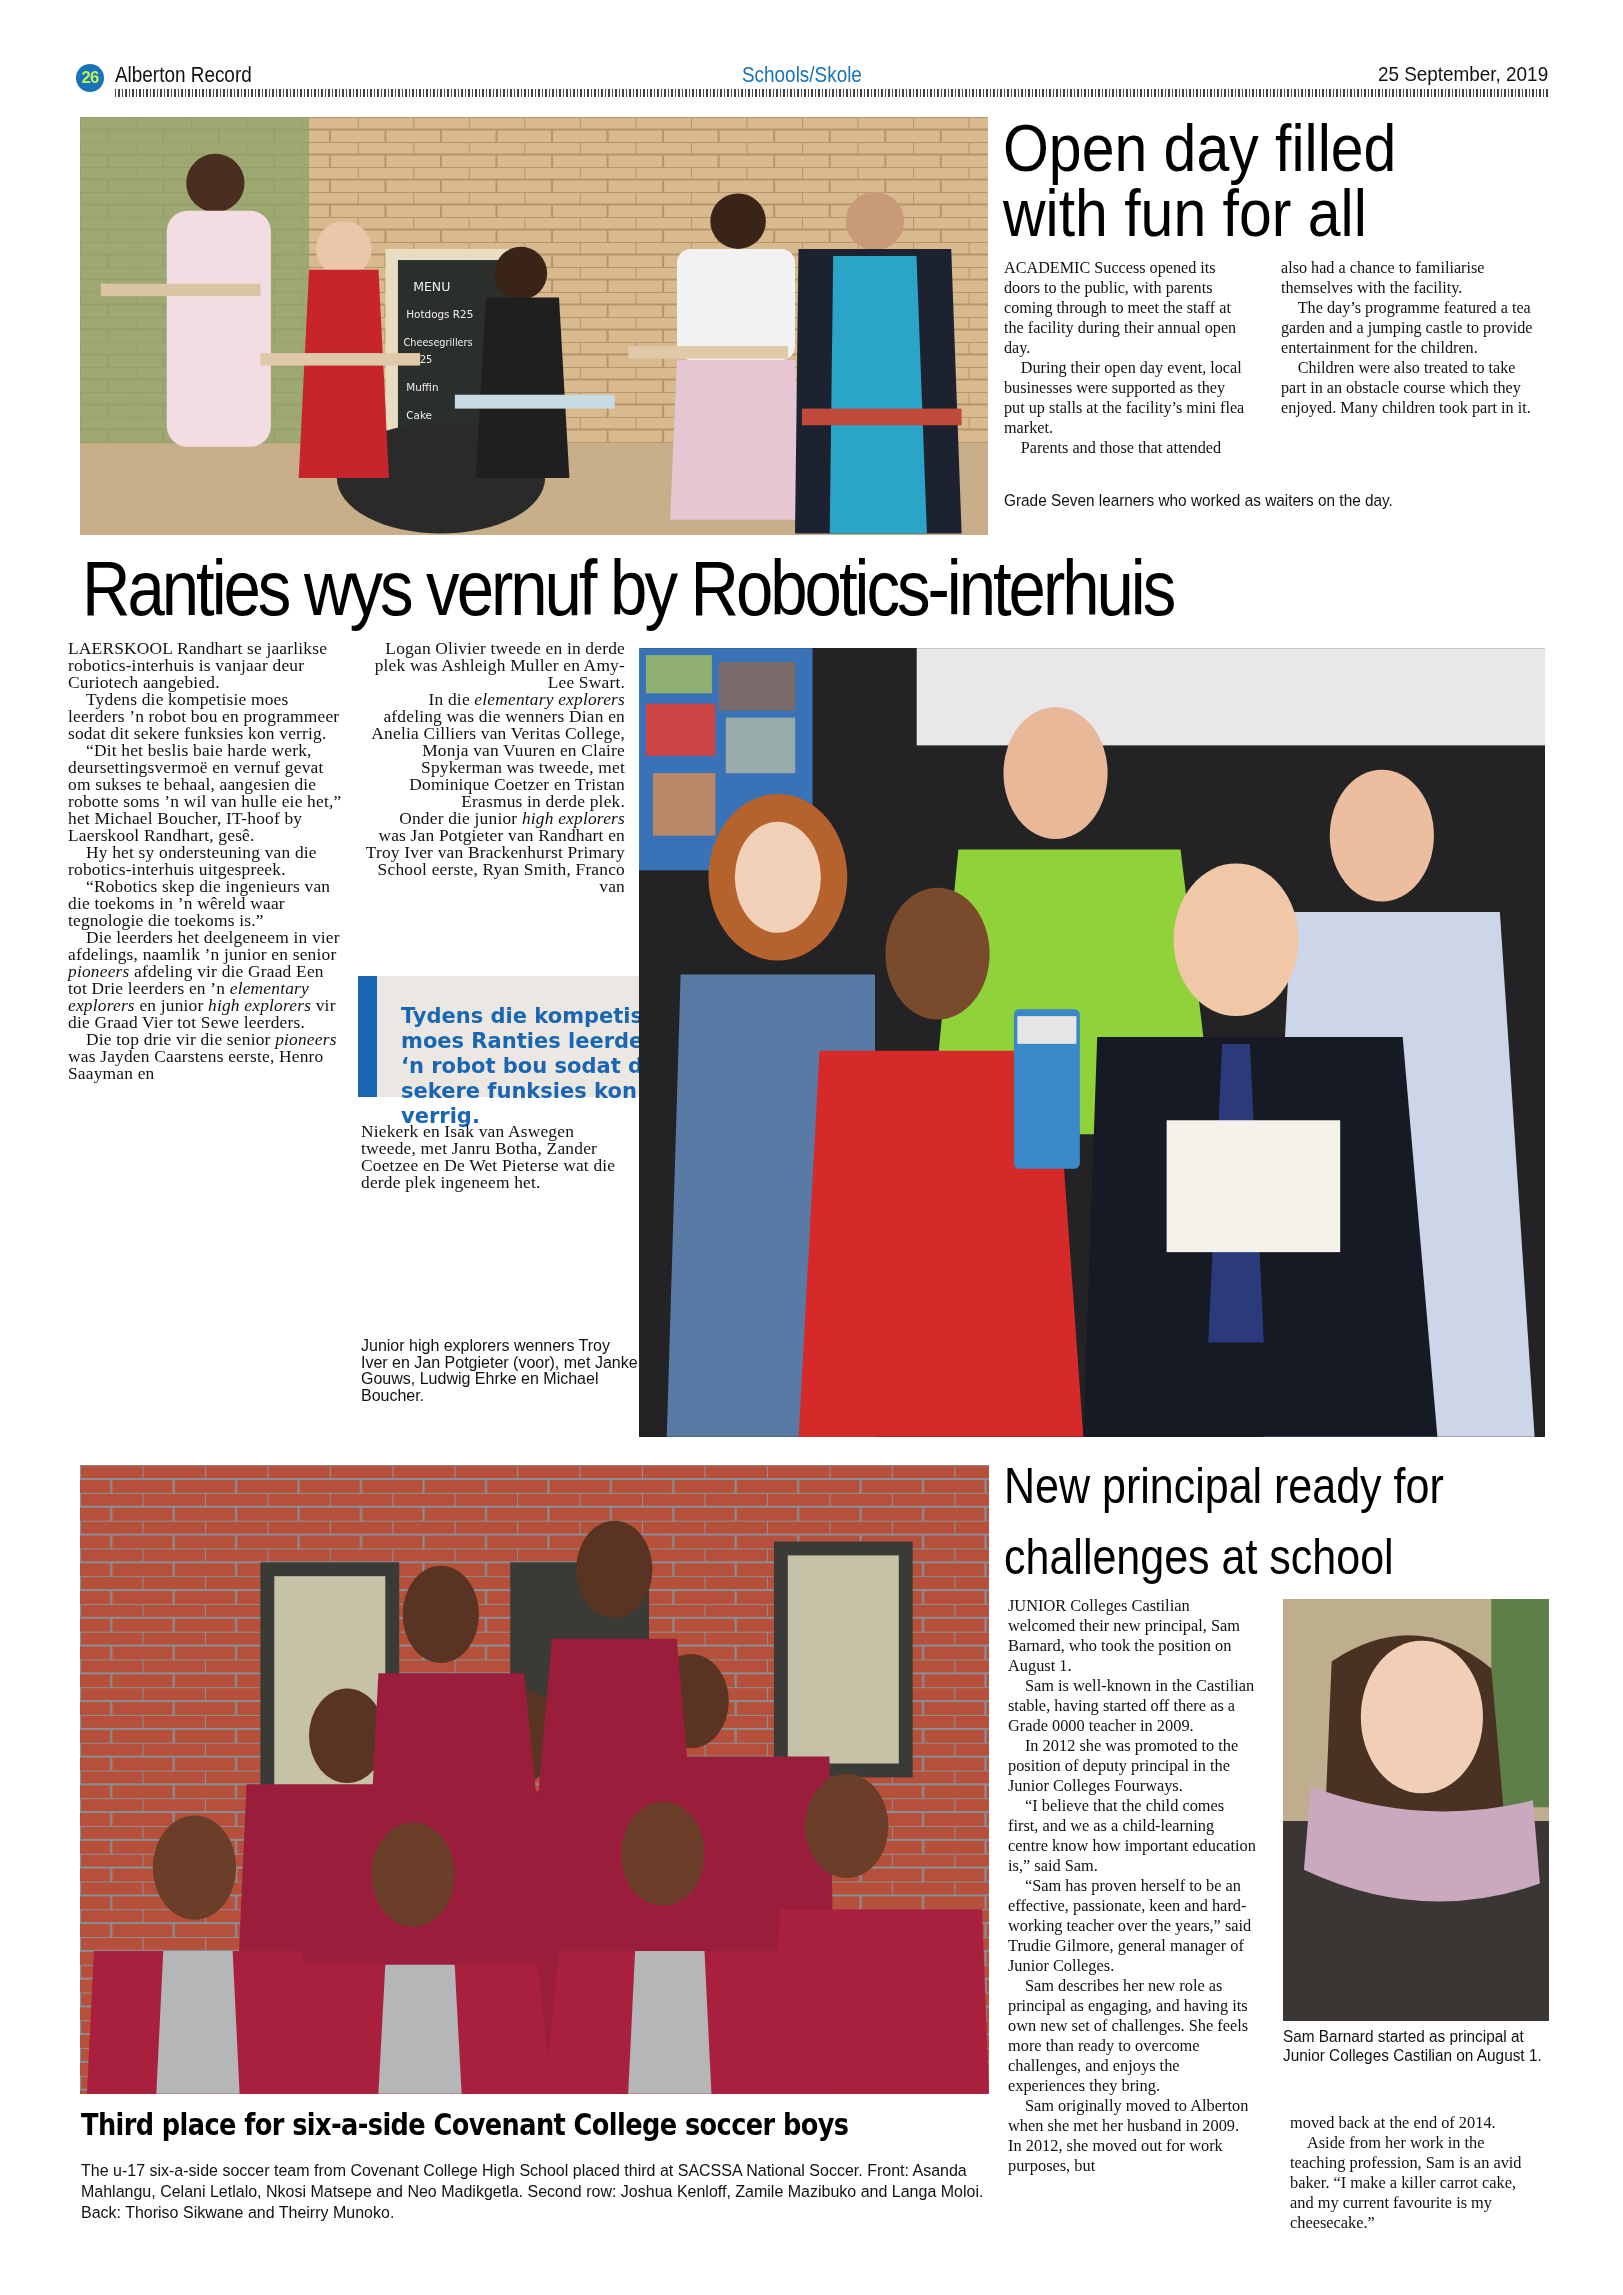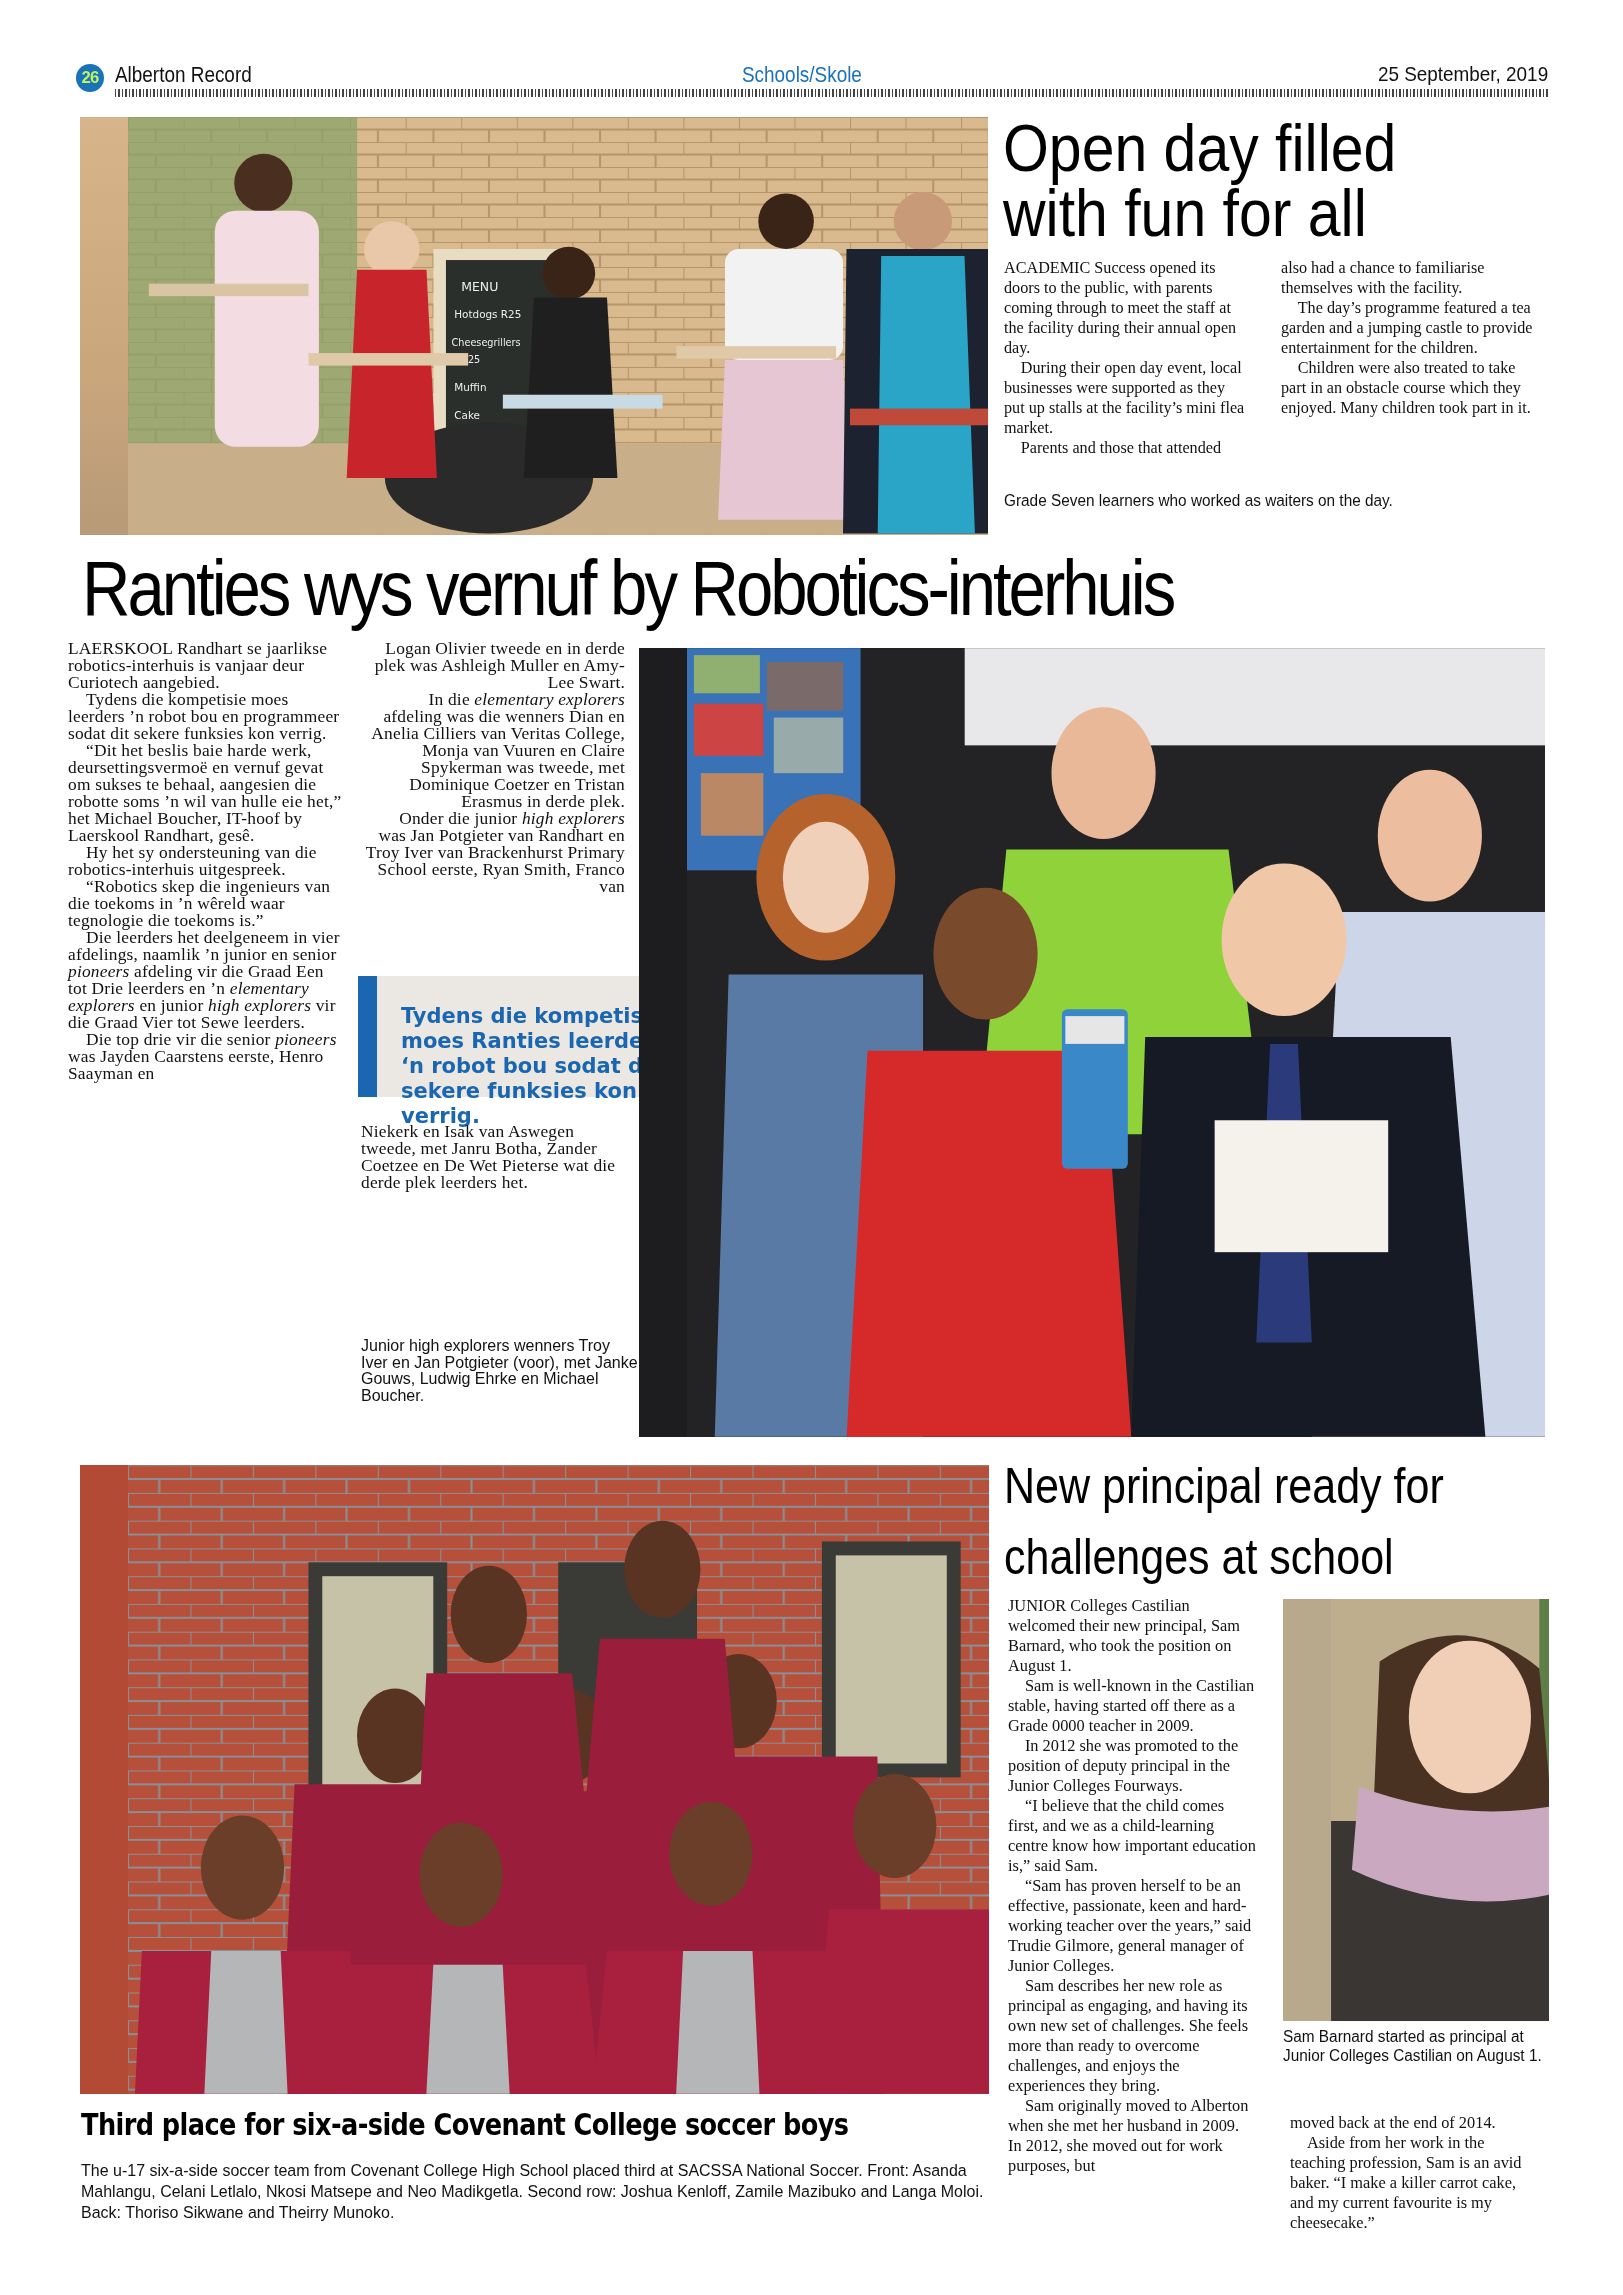--- a/index.html
+++ b/index.html
@@ -16,21 +16,21 @@
   .pub-name { position: absolute; left: 39px; top: 1.4px; font-family: "Liberation Sans", sans-serif;
     font-size: 22px; transform: scaleX(0.86); transform-origin: left; color: #111; }
   .section-name { position: absolute; left: 666px; top: 1.4px; font-family: "Liberation Sans", sans-serif;
     font-size: 22px; color: #1a72b8; transform: scaleX(0.86); transform-origin: left; }
   .issue-date { position: absolute; right: 0; top: 1.4px; font-family: "Liberation Sans", sans-serif;
     font-size: 21px; transform: scaleX(0.9); transform-origin: right; }
   .rule { left: 115px; top: 89px; width: 1433px; height: 8.3px;
     background: repeating-linear-gradient(90deg, #444 0 1.4px, #fff 1.4px 3.5px); }
 
   
-  .photo { overflow: hidden; padding-left: 48px; }
+  .photo { overflow: hidden; }
 
   
   .hl-sans { font-family: "Liberation Sans", sans-serif; font-weight: normal; color: #000; }
 
   
   .copy { font-family: "Liberation Serif", serif; font-size: 18.4px; line-height: 20.5px; color: #111; }
   .copy p { text-indent: 0; }
   .copy p + p { text-indent: 18px; }
   .copy i { font-style: italic; }
   .caption { font-family: "Liberation Sans", sans-serif; font-size: 16.7px; line-height: 19.4px; color: #111; }
@@ -130,21 +130,21 @@
   <p><span>In die </span><i>elementary explorers</i><span> afdeling was die wenners Dian en Anelia Cilliers van Veritas College, Monja van Vuuren en Claire Spykerman was tweede, met Dominique Coetzer en Tristan Erasmus in derde plek.</span></p>
   <p><span>Onder die junior </span><i>high explorers</i><span> was Jan Potgieter van Randhart en Troy Iver van Brackenhurst Primary School eerste, Ryan Smith, Franco van</span></p>
 </div>
 
 <div class="abs pullquote" style="left:358px; top:976px; width:344px; height:121px;">
   <div class="bar"></div>
   <div class="pq-text">Tydens die kompetisie moes Ranties leerders ‘n robot bou sodat dit sekere funksies kon verrig.</div>
 </div>
 
 <div class="abs copy" style="left:361px; top:1123px; width:264px; font-size:17.4px; line-height:17px; letter-spacing:0.2px;">
-  <p>Niekerk en Isak van Aswegen tweede, met Janru Botha, Zander Coetzee en De Wet Pieterse wat die derde plek leerders het.</p>
+  <p>Niekerk en Isak van Aswegen tweede, met Janru Botha, Zander Coetzee en De Wet Pieterse wat die derde plek ingeneem het.</p>
 </div>
 <div class="abs caption" style="left:361px; top:1338px; width:278px; font-size:16px; line-height:16.7px;">Junior high explorers wenners Troy Iver en Jan Potgieter (voor), met Janke Gouws, Ludwig Ehrke en Michael Boucher.</div>
 
 <div class="abs photo" style="left:639px; top:648px; width:906px; height:789px; background:#1d1d1f;">
   <svg width="906" height="789" viewBox="0 0 1305 1136">
     <rect x="0" y="0" width="1305" height="1136" fill="#232325"></rect>
     <rect x="0" y="0" width="250" height="320" fill="#3a72b8"></rect>
     <rect x="10" y="10" width="95" height="55" fill="#8fb070"></rect>
     <rect x="115" y="20" width="110" height="70" fill="#7a6a6a"></rect>
     <rect x="10" y="80" width="100" height="75" fill="#c44"></rect>

